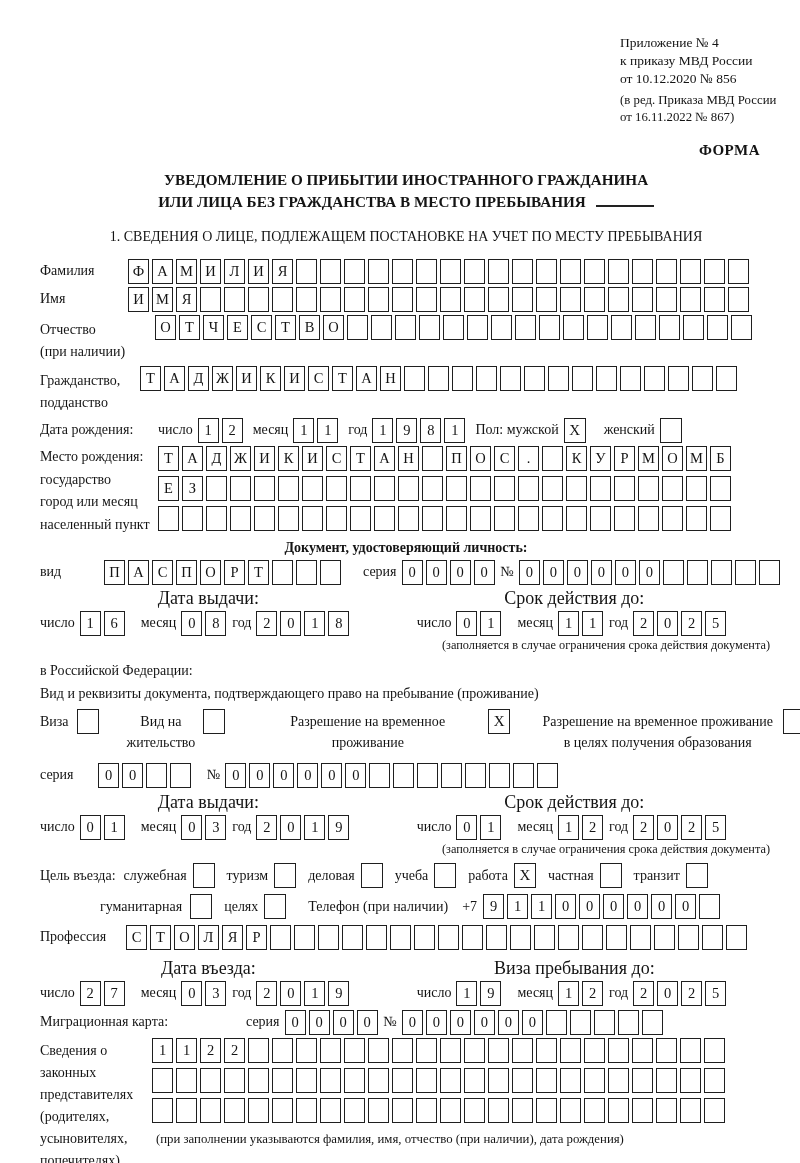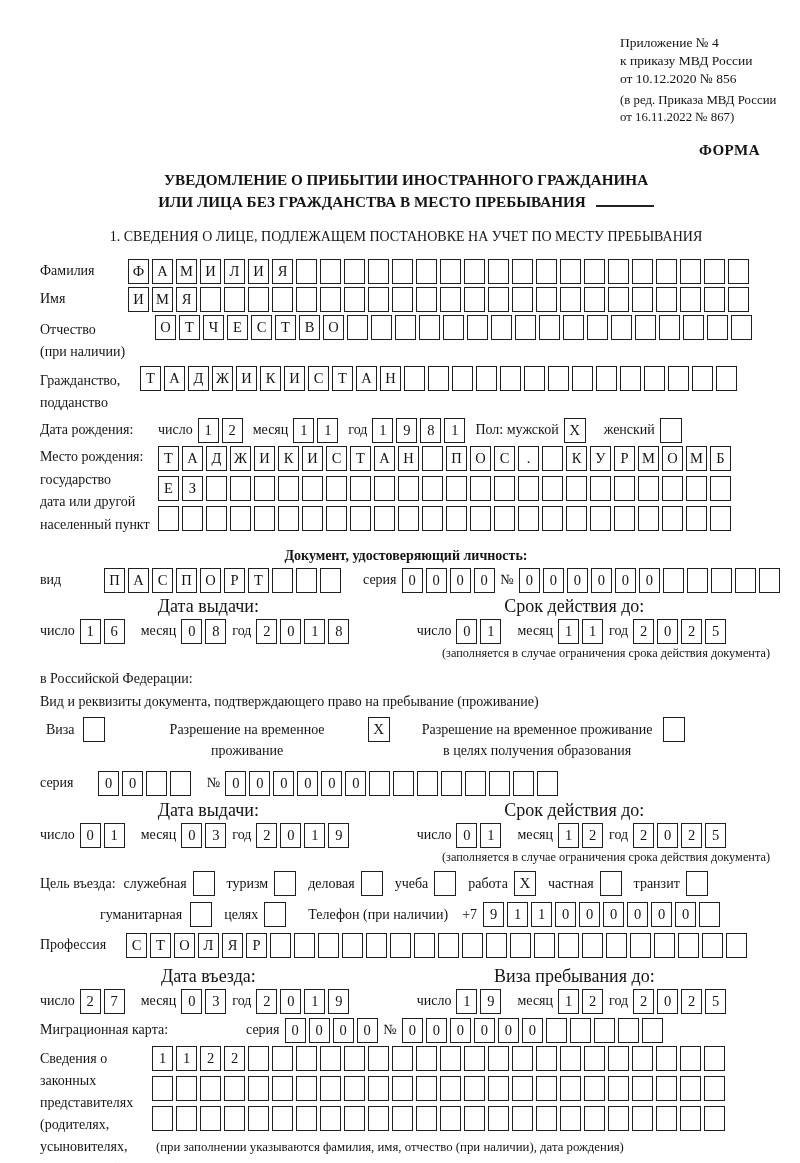--- a/index.html
+++ b/index.html
@@ -30,37 +30,37 @@
   .w88 { width:88px; } .w115 { width:115px; } .w100 { width:100px; }
   .lbl-stack { line-height:22px; }
   .mini { margin:0 5px 0 0; padding-top:4px; }
   .grp { display:inline-flex; align-items:flex-start; margin-right:10px; }
   .date-halves { display:flex; }
   .half-l { width:46%; } .half-r { width:54%; }
   .half-hdr { text-align:center; font-size:18px; margin-bottom:2px;font-family:Liberation Serif, serif; }
   .half-body { display:flex; align-items:flex-start; }
   .note { font-size:12.3px; text-align:right; margin:2px 2px 6px 0; }
   .para { line-height:23px; margin-bottom:4px; }
-  .permit-row { display:flex; align-items:flex-start; margin:4px 0 10px 6px; }
+  .permit-row { display:flex; align-items:flex-start; margin:4px 0 10px 0; }
   .permit-item { display:flex; align-items:flex-start; margin-right:14px; }
   .permit-text { text-align:center; line-height:21px; padding-top:2px; margin-right:8px; }
   .pt-1 { max-width:none; }
   .pt-2 { width:225px; }
   .pt-3 { width:235px; }
   .purpose-row { display:flex; align-items:center; margin-bottom:6px; flex-wrap:nowrap; }
   .purpose-row .plabel { margin:0 6px 0 12px; }
   .purpose-row .plabel.first { margin-left:8px; }
   .indent { padding-left:60px; }
   .caption { font-size:12.8px; margin:4px 0 0 148px; }
   .reps { display:flex; }
   .reps-lbl { width:112px; line-height:22px; padding-top:2px; flex:0 0 auto; }
   .reps-rows .cells { margin-bottom:5px; }
   .mt4 { margin-top:4px; } .mt8 { margin-top:8px; }
   .gap6 { margin-right:6px; } .gap14 { margin-right:14px; }
-  .place { display:flex; margin-bottom:12px;align-items:center; }
+  .place { display:flex; margin-bottom:4px;align-items:center; }
   .place-lbl { width:118px; line-height:22.5px; flex:0 0 auto; }
   .place-rows .cells { margin-bottom:5px; }
   .doc-heading { text-align:center; font-weight:bold; font-size:14px; margin:2px 0 4px 0; }
 </style>
 </head>
 <body>
 
 <div class="page">
 
   <div class="hdr-block">
@@ -247,21 +247,21 @@
     <span class="grp">
         <span class="mini" style="margin-left:8px">женский</span>
         <span class="checkbox"></span>
       </span>
   </div>
 
   <div class="place">
     <div class="place-lbl">
       <div>Место рождения:</div>
       <div>государство</div>
-      <div>дата или другой</div>
+      <div>город или месяц</div>
       <div>населенный пункт</div>
     </div>
     <div class="place-rows">
       <span class="cells">
           <span class="cell">Т</span>
           <span class="cell">А</span>
           <span class="cell">Д</span>
           <span class="cell">Ж</span>
           <span class="cell">И</span>
           <span class="cell">К</span>
@@ -426,20 +426,24 @@
   <div class="note">(заполняется в случае ограничения срока действия документа)</div>
 
   <div class="para">
     <div>в Российской Федерации:</div>
     <div>Вид и реквизиты документа, подтверждающего право на пребывание (проживание)</div>
   </div>
 
   <div class="permit-row">
     <span class="permit-item">
         <span class="permit-text pt-1">Виза</span>
+        <span class="checkbox"></span>
+      </span>
+    <span class="permit-item" style="margin-left:14px">
+        <span class="permit-text pt-1">Вид на жительство</span>
         <span class="checkbox"></span>
       </span>
     <span class="permit-item" style="margin-left:16px">
         <span class="permit-text pt-2">Разрешение на временное проживание</span>
         <span class="checkbox">X</span>
       </span>
     <span class="permit-item" style="margin-left:16px; margin-right:0">
         <span class="permit-text pt-3">Разрешение на временное проживание в целях получения образования</span>
         <span class="checkbox"></span>
       </span>

